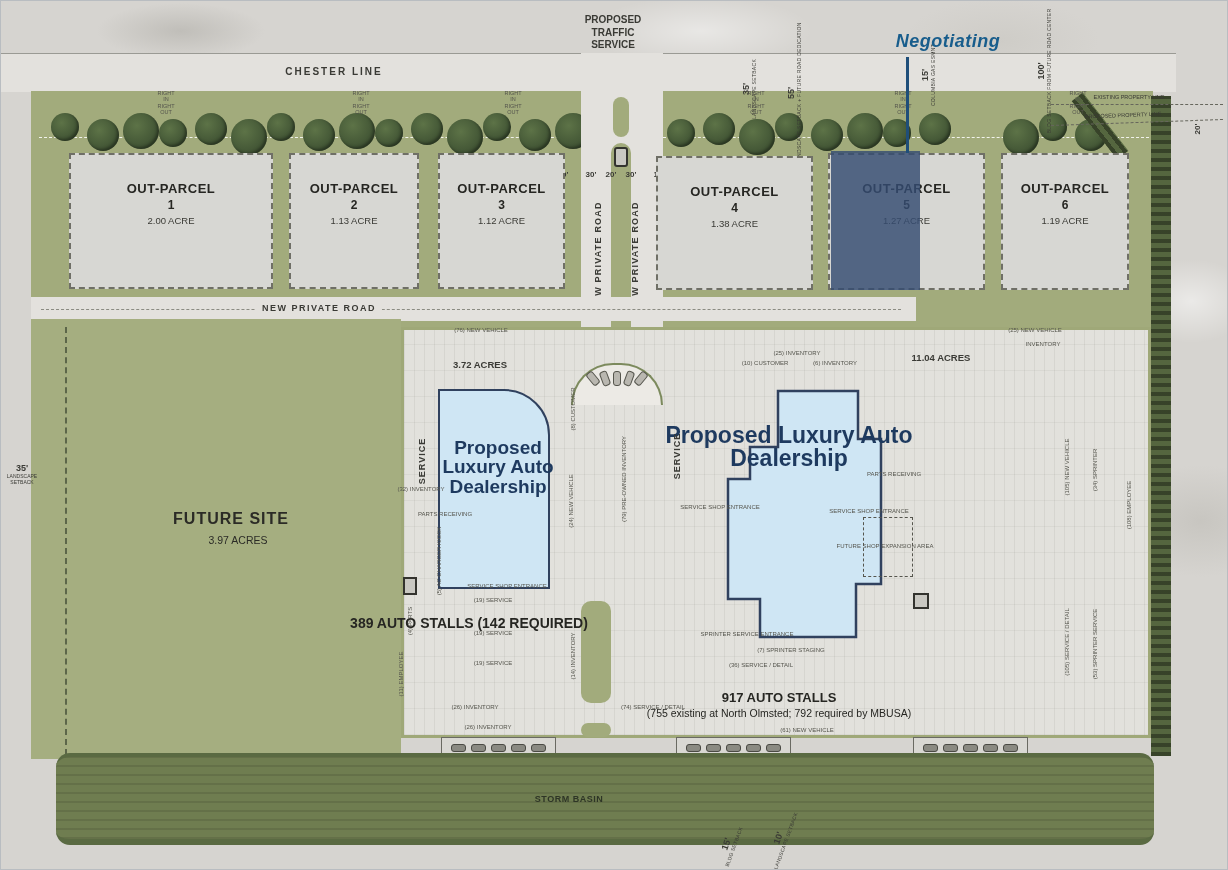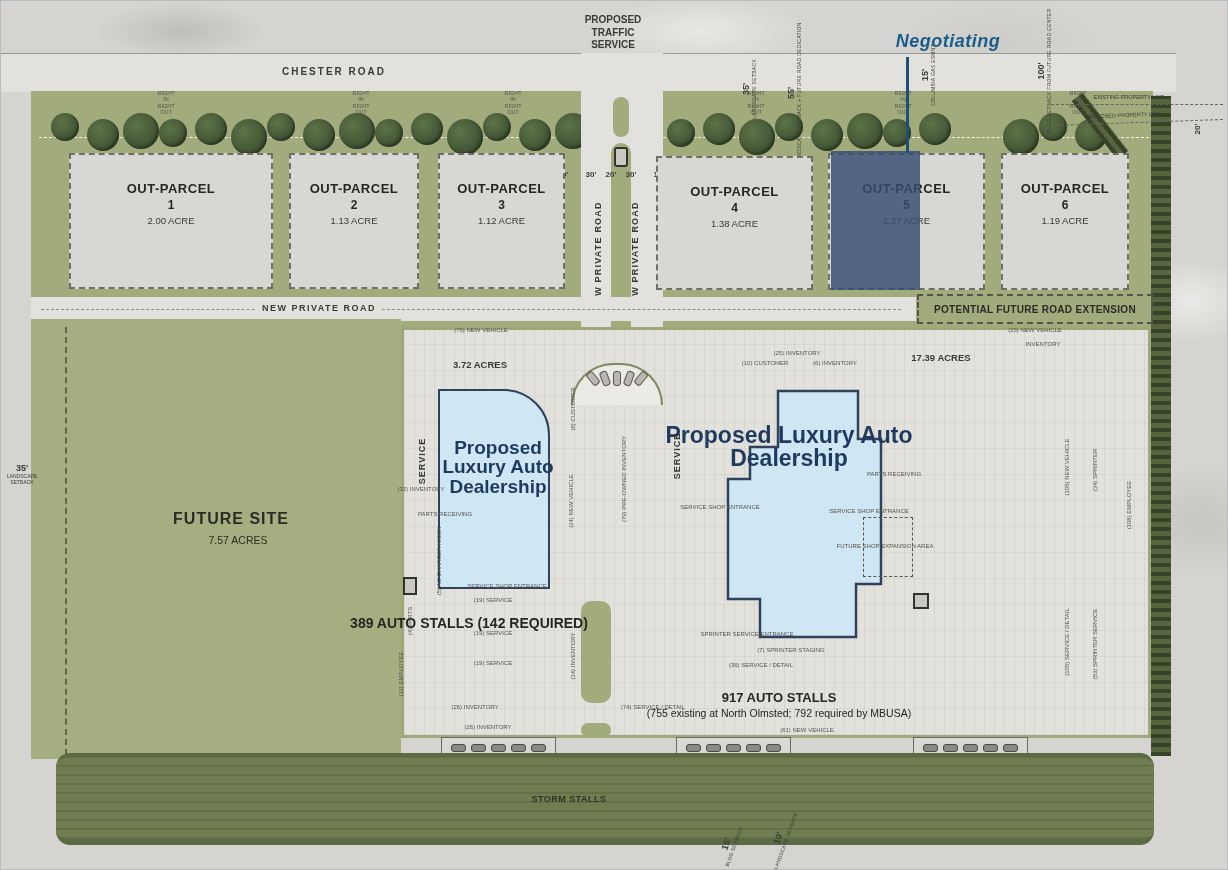--- a/index.html
+++ b/index.html
@@ -72,21 +72,21 @@
   <div class="abs road-surface" style="left:0;top:52px;width:1175px;height:38px;border-top:1px solid #9a9a94;"></div>
   <div class="lbl" style="left:612px;top:32px;width:74px;white-space:normal;text-align:center;font-size:10px;font-weight:bold;line-height:1.25;">PROPOSED TRAFFIC SERVICE</div>
   <div class="signal-icon" style="left:600px;top:89px;">
     <i></i>
       <i></i>
       <i></i>
       <i></i>
       <i></i>
       <i></i>
   </div>
-  <div class="lbl" style="left:333px;top:70px;font-size:10px;font-weight:bold;letter-spacing:2px;">CHESTER ROAD</div>
+  <div class="lbl" style="left:333px;top:70px;font-size:10px;font-weight:bold;letter-spacing:2px;">CHESTER LINE</div>
 
   <div class="abs green" style="left:30px;top:90px;width:1122px;height:236px;"></div>
   <div class="abs dash-w" style="left:38px;top:136px;width:540px;"></div>
   <div class="abs dash-w" style="left:662px;top:136px;width:486px;"></div>
   <div id="trees" class="abs" style="left:0;top:0;">
       <div class="tree" style="width: 28px; height: 28px; left: 50px; top: 112px;"></div>
       <div class="tree" style="width: 32px; height: 32px; left: 86px; top: 118px;"></div>
       <div class="tree" style="width: 36px; height: 36px; left: 122px; top: 112px;"></div>
       <div class="tree" style="width: 28px; height: 28px; left: 158px; top: 118px;"></div>
       <div class="tree" style="width: 32px; height: 32px; left: 194px; top: 112px;"></div>
@@ -195,28 +195,25 @@
   </div>
 
   <div class="overlay5" style="left:830px;top:150px;width:89px;height:139px;"></div>
   <div class="callout-line" style="left:905px;top:56px;height:96px;"></div>
   <div class="callout-text" style="left:947px;top:40px;">Negotiating</div>
 
   <div class="abs road-surface" style="left:30px;top:296px;width:885px;height:24px;"></div>
   <div class="abs dash-d" style="left:40px;top:308px;width:860px;border-top-color:#8b8b82;"></div>
   <div class="lbl" style="left:318px;top:307px;font-size:9px;font-weight:bold;letter-spacing:1.5px;background:#e3e1dd;padding:0 6px;">NEW PRIVATE ROAD</div>
 
-  <div class="abs" style="left:916px;top:293px;width:236px;height:30px;border:2px dashed #55554b;box-sizing:border-box;display:flex;align-items:center;justify-content:center;">
-    <span style="font-size:10px;font-weight:bold;color:#2b2b26;letter-spacing:.3px;">POTENTIAL FUTURE ROAD EXTENSION</span>
-  </div>
 
   <div class="abs future-site" style="left:30px;top:318px;width:370px;height:440px;"></div>
   <div class="abs dash-v" style="left:64px;top:326px;height:428px;"></div>
   <div class="lbl" style="left:230px;top:518px;font-size:16px;font-weight:bold;letter-spacing:1px;color:#2b2b26;">FUTURE SITE</div>
-  <div class="lbl" style="left:237px;top:539px;font-size:10.5px;color:#2b2b26;">7.57 ACRES</div>
+  <div class="lbl" style="left:237px;top:539px;font-size:10.5px;color:#2b2b26;">3.97 ACRES</div>
   <div class="abs" style="left:4px;top:462px;text-align:center;color:#3a3a35;">
     <span class="sv" style="display:block;font-size:9px;font-weight:bold;">35'</span>
     <span class="sl" style="display:block;font-size:5px;width:34px;">LANDSCAPE SETBACK</span>
   </div>
 
   <div class="abs lot" style="left:400px;top:326px;width:750px;height:411px;"></div>
 
   <div class="island" style="left:580px;top:600px;width:30px;height:102px;"></div>
   <div class="island" style="left:580px;top:722px;width:30px;height:14px;"></div>
   <div class="semicircle" style="left:570px;top:362px;width:92px;height:42px;">
@@ -230,21 +227,21 @@
   <div class="bldg-west" style="left:437px;top:388px;width:112px;height:200px;"></div>
   <div class="bldg-label" style="left:497px;top:466px;width:132px;font-size:19px;">Proposed Luxury Auto Dealership</div>
   <div class="lbl" style="left:479px;top:363px;font-size:9.5px;font-weight:bold;">3.72 ACRES</div>
   <div class="service-label" style="left:421px;top:460px;">SERVICE</div>
   <div class="enclosure" style="left:402px;top:576px;width:14px;height:18px;"></div>
 
   <svg class="abs" style="left:697px;top:388px;" width="185" height="250" viewBox="0 0 185 250">
     <path d="M30,90 L52,90 L52,58 L80,58 L80,2 L160,2 L160,50 L183,50 L183,195 L158,195 L158,248 L62,248 L62,210 L30,210 Z" fill="#cfe6f4" stroke="#30415e" stroke-width="2.5"></path>
   </svg>
   <div class="bldg-label" style="left:788px;top:446px;width:250px;font-size:23px;">Proposed Luxury Auto Dealership</div>
-  <div class="lbl" style="left:940px;top:356px;font-size:9.5px;font-weight:bold;">17.39 ACRES</div>
+  <div class="lbl" style="left:940px;top:356px;font-size:9.5px;font-weight:bold;">11.04 ACRES</div>
   <div class="service-label" style="left:676px;top:455px;">SERVICE</div>
   <div class="future-expansion" style="left:862px;top:516px;width:48px;height:58px;"></div>
   <div class="enclosure" style="left:912px;top:592px;width:16px;height:16px;"></div>
 
   <div class="lbl" style="left:468px;top:622px;font-size:14px;font-weight:bold;color:#262622;">389 AUTO STALLS (142 REQUIRED)</div>
   <div class="lbl" style="left:778px;top:696px;font-size:13px;font-weight:bold;color:#262622;text-align:center;">917 AUTO STALLS</div>
   <div class="lbl" style="left:778px;top:712px;font-size:10.5px;color:#262622;">(755 existing at North Olmsted; 792 required by MBUSA)</div>
 
   <div id="annotations" class="abs">
       <span class="ann" style="left: 480px; top: 329px;">(76) NEW VEHICLE</span>
@@ -303,21 +300,21 @@
       <span class="car"></span>
       <span class="car"></span>
       <span class="car"></span>
       <span class="car"></span>
     </div>
   <div class="lbl" style="left:500px;top:762px;font-size:9px;font-weight:bold;">ELEVATED DISPLAY</div>
   <div class="lbl" style="left:738px;top:762px;font-size:9px;font-weight:bold;">ELEVATED DISPLAY</div>
   <div class="lbl" style="left:975px;top:762px;font-size:9px;font-weight:bold;">ELEVATED DISPLAY</div>
 
   <div class="abs storm" style="left:55px;top:752px;width:1098px;height:92px;"></div>
-  <div class="lbl" style="left:568px;top:798px;font-size:9px;font-weight:bold;color:#2e3526;letter-spacing:.5px;">STORM STALLS</div>
+  <div class="lbl" style="left:568px;top:798px;font-size:9px;font-weight:bold;color:#2e3526;letter-spacing:.5px;">STORM BASIN</div>
 
   <div class="setback" style="left:728px;top:844px;transform:translate(-50%,-50%) rotate(-70deg);">
     <span class="sv">15'</span>
       <span class="sl">BLDG SETBACK</span>
   </div>
   <div class="setback" style="left:780px;top:838px;transform:translate(-50%,-50%) rotate(-70deg);">
     <span class="sv">10'</span>
       <span class="sl">LANDSCAPE SETBACK</span>
   </div>
 

